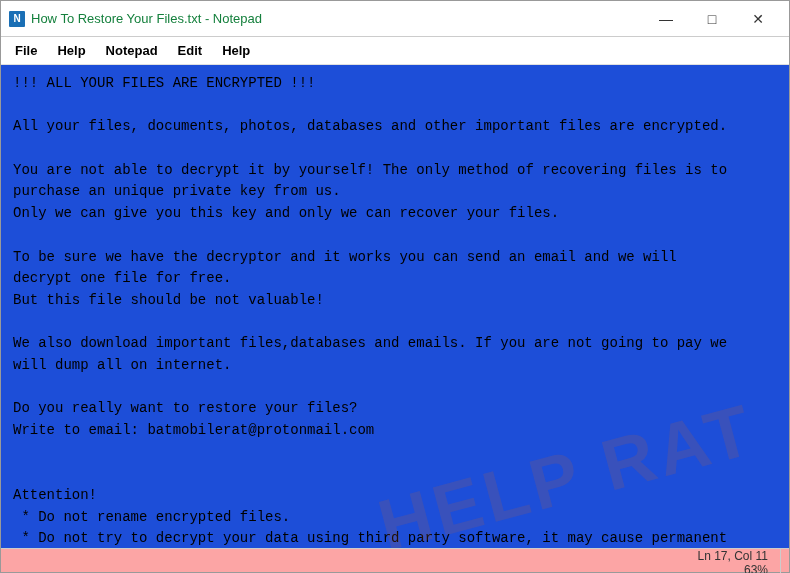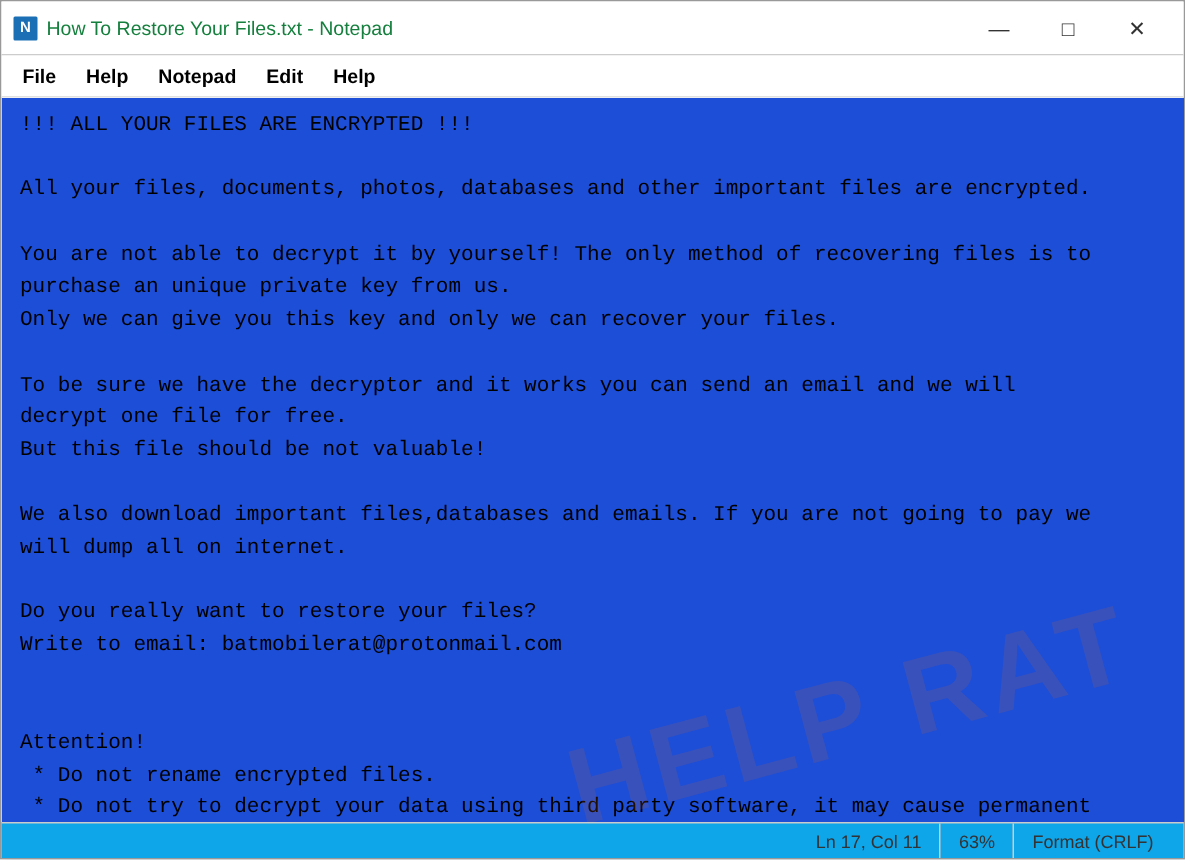--- a/index.html
+++ b/index.html
@@ -124,28 +124,29 @@
       font-size: 72px;
       font-weight: 900;
       color: rgba(220, 100, 30, 0.15);
       transform: rotate(-15deg);
       pointer-events: none;
       font-family: Arial, sans-serif;
       letter-spacing: 4px;
     }
 
     .status-bar {
-      background: #0ea5e9;
+      background: #fca5a5;
       border-top: 1px solid #ccc;
       display: flex;
       align-items: flex-end;
       height: 24px;
       font-size: 12px;
       color: #333;
       padding: 0 8px;
+      flex-direction: column;
     }
 
     .status-bar-item {
       padding: 0 12px;
       border-right: 1px solid #ccc;
       height: 100%;
       display: flex;
       align-items: center;
     }
 

